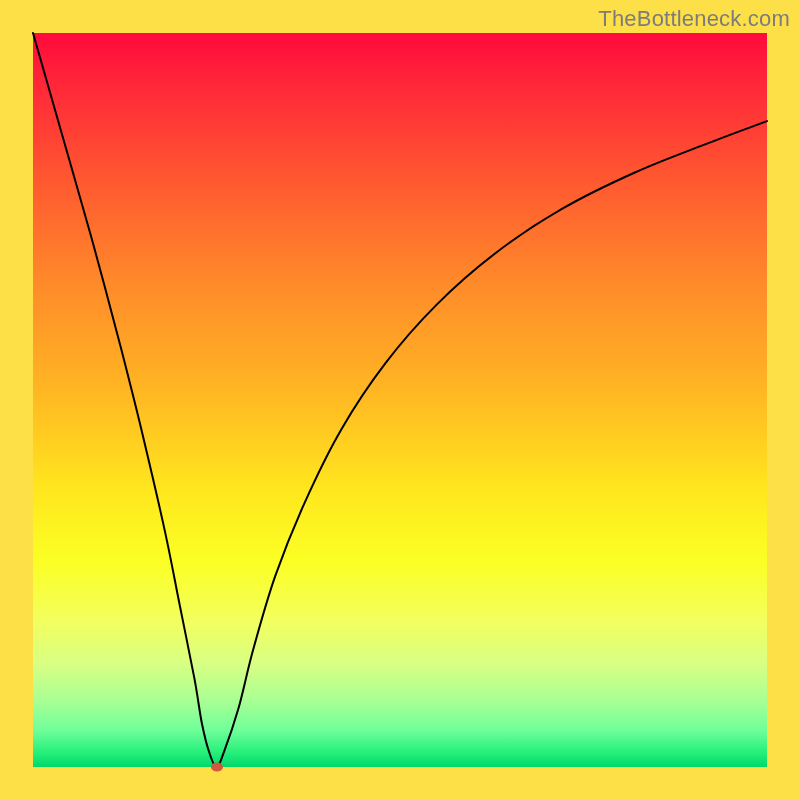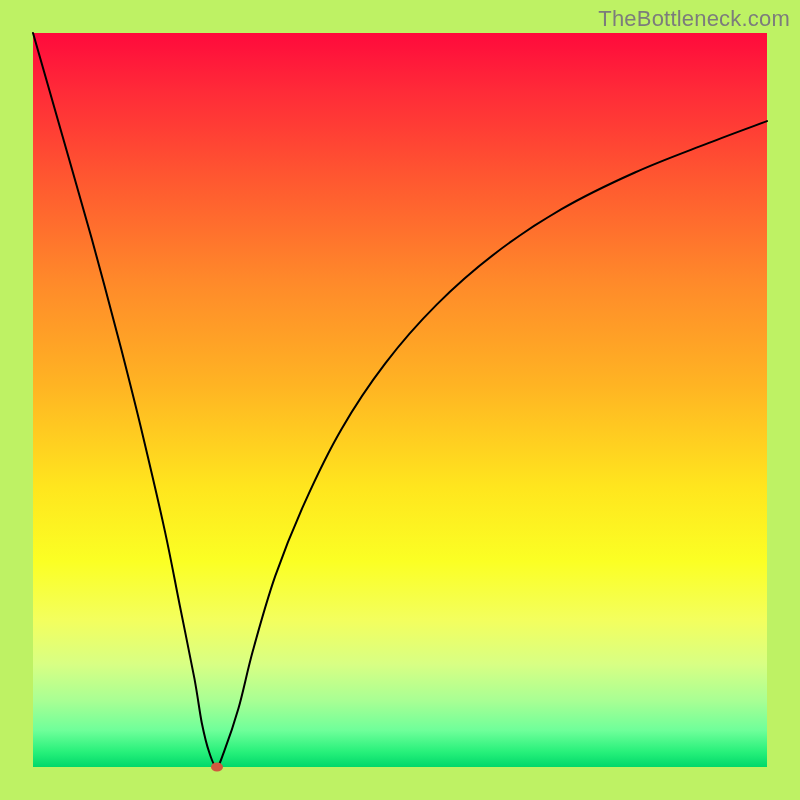--- a/index.html
+++ b/index.html
@@ -8,21 +8,21 @@
     width: 800px;
     height: 800px;
     overflow: hidden;
     background: #000;
     font-family: Arial, Helvetica, sans-serif;
   }
   .frame {
     position: relative;
     width: 800px;
     height: 800px;
-    background: #bef264;
+    background: #fde047;
   }
   .plot-area {
     position: absolute;
     left: 33px;
     top: 33px;
     width: 734px;
     height: 734px;
     
     background: linear-gradient(
       to bottom,

